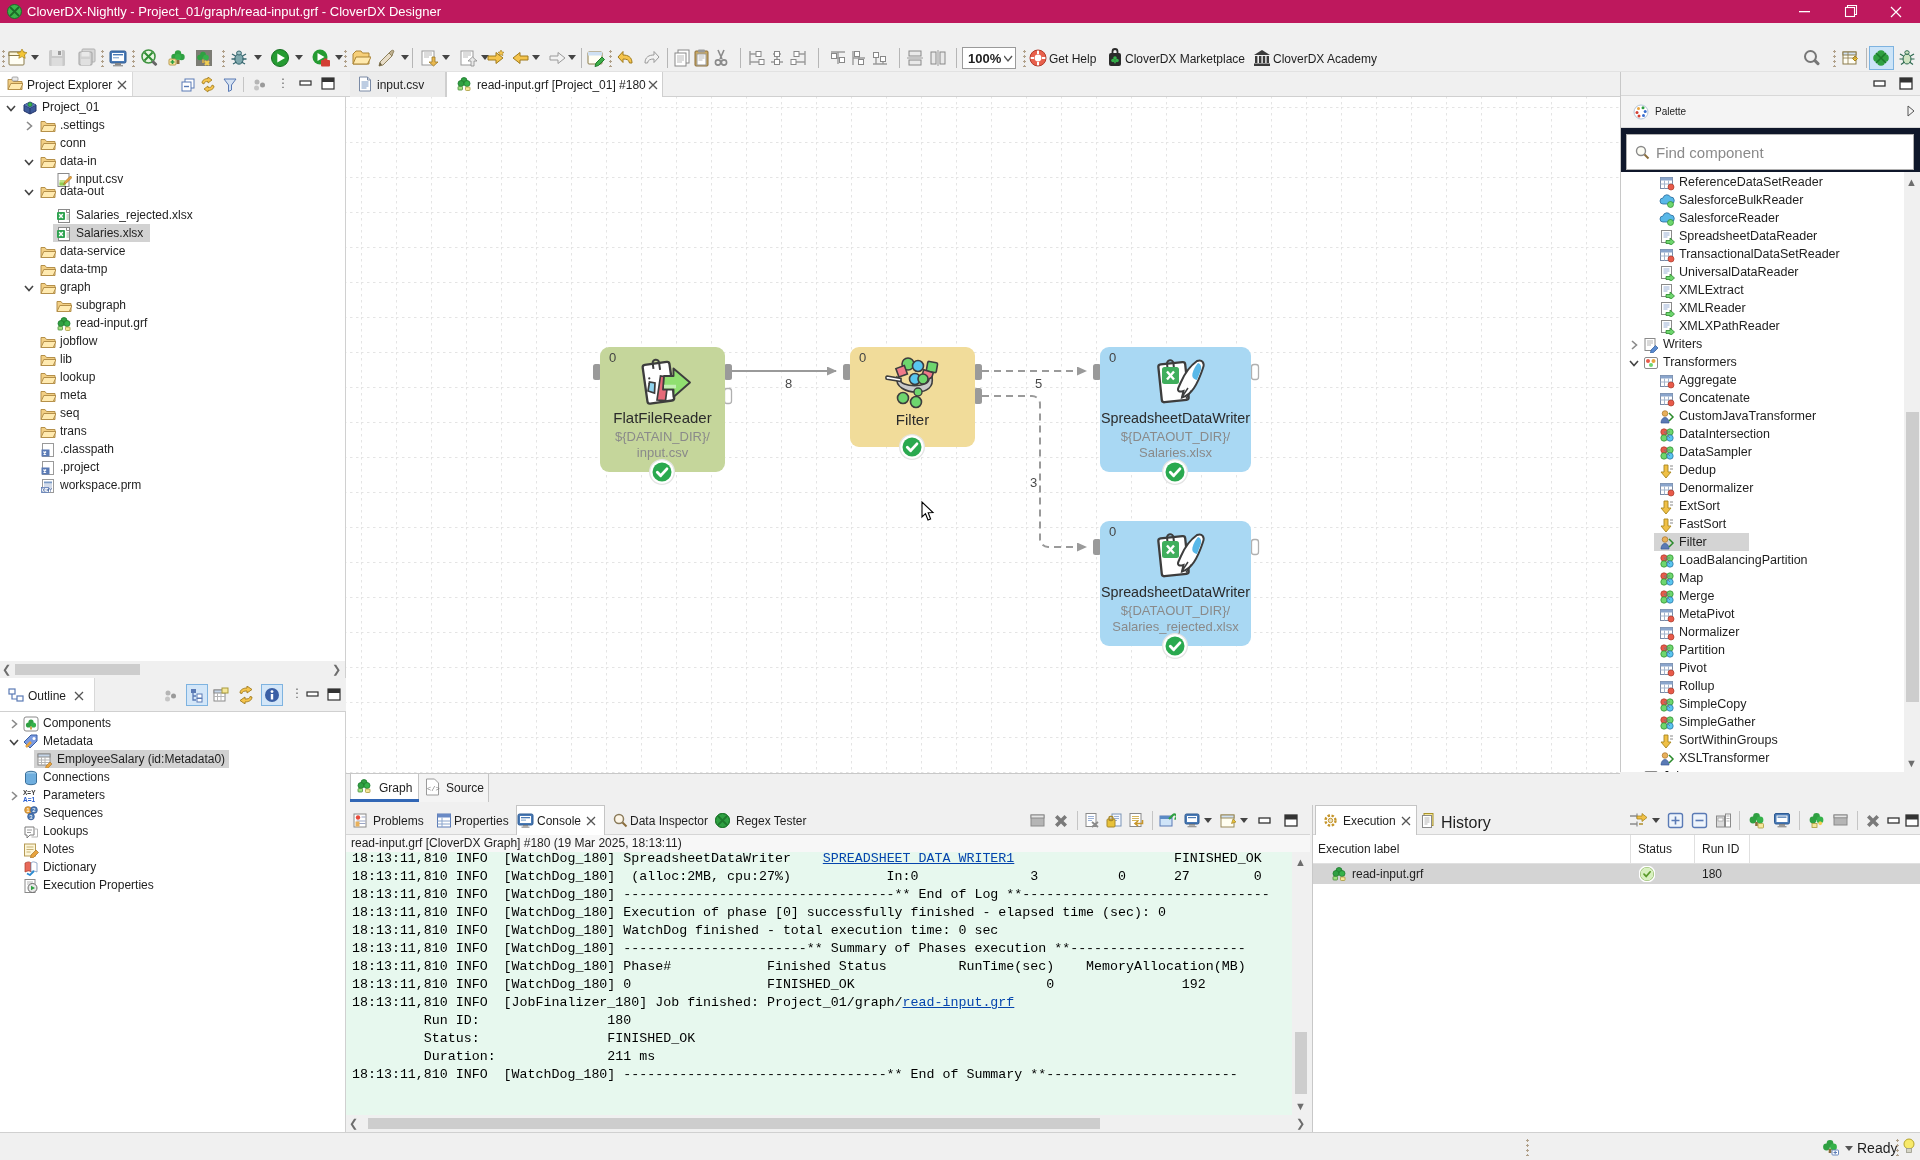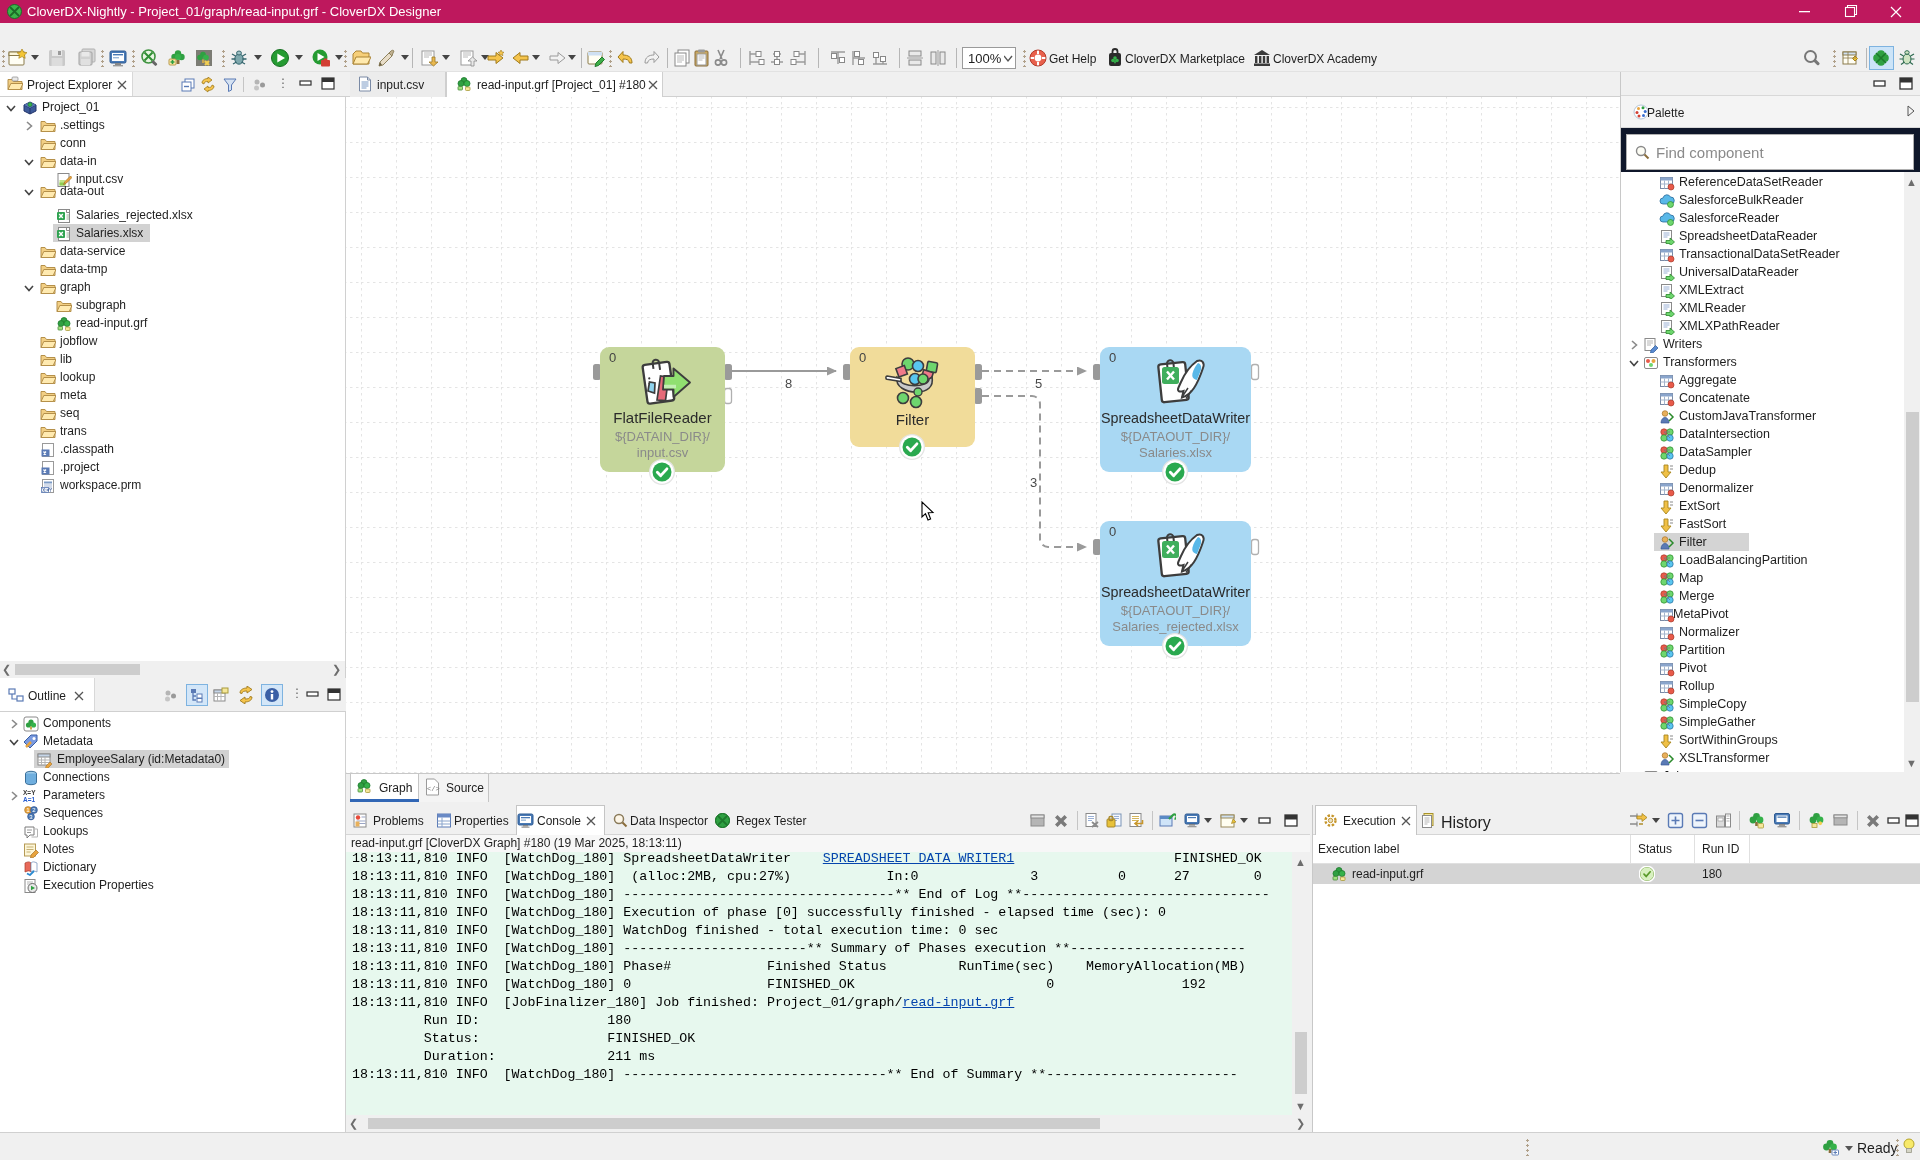--- a/index.html
+++ b/index.html
@@ -262,21 +262,21 @@
       <rect x="4" y="3" width="12" height="5" fill="#e9e9e9" stroke="#888"></rect>
       <rect x="4" y="12" width="12" height="5" fill="#e9e9e9" stroke="#888"></rect>
       <path d="M2 10 h16" stroke="#9a9a9a"></path>
     </svg>
  <svg class="tbi" style="left:928px" viewBox="0 0 20 20">
       <rect x="3" y="4" width="5" height="12" fill="#e9e9e9" stroke="#888"></rect>
       <rect x="12" y="4" width="5" height="12" fill="#e9e9e9" stroke="#888"></rect>
       <path d="M10 2 v16" stroke="#9a9a9a"></path>
     </svg>
  <div class="tbsep" style="left:956px"></div>
- <div class="abs" style="left:962px;top:3px;width:54px;height:22px;background:#fff;border:1px solid #9a9a9a;font-size:13px;">
+ <div class="abs" style="left:962px;top:3px;width:54px;height:22px;background:#fff;border:1px solid #9a9a9a;font-size:13px;font-weight:bold;">
       <span style="position:absolute;left:5px;top:3px">100%</span>
       <svg class="abs" style="right:2px;top:7px" width="9" height="8">
         <path d="M0 1 L4 6 L8 1" fill="none" stroke="#555" stroke-width="1.4"></path>
       </svg>
     </div>
  <div class="tbdots" style="left:1023px"></div>
  <svg class="tbi" style="left:1028px" viewBox="0 0 20 20">
       <circle cx="10" cy="10" r="8" fill="#e8604c"></circle>
       <circle cx="10" cy="10" r="3.4" fill="#fff"></circle>
       <path d="M10 2 v4 M10 14 v4 M2 10 h4 M14 10 h4" stroke="#fff" stroke-width="2"></path>
@@ -1178,21 +1178,21 @@
   <div class="abs" style="left:0;top:23px;width:300px;height:33px;background:#f4f4f4;border-bottom:1px solid #d8d8d8;border-top:1px solid #d8d8d8;">
     <svg class="abs" style="left:12px;top:8px" width="16" height="16" viewBox="0 0 16 16">
         <circle cx="8" cy="8" r="7" fill="#fff" stroke="#b5c5d8"></circle>
         <circle cx="5.5" cy="4.5" r="1.5" fill="#e8a33d"></circle>
         <circle cx="10" cy="3.8" r="1.5" fill="#2fa042"></circle>
         <circle cx="12.2" cy="7.5" r="1.5" fill="#3a6fd0"></circle>
         <circle cx="4" cy="8.5" r="1.5" fill="#d23f34"></circle>
         <circle cx="6" cy="12" r="1.5" fill="#d23f34"></circle>
         <circle cx="10.5" cy="11.5" r="1.5" fill="#3a6fd0"></circle>
       </svg>
-    <span class="abs" style="left:26px;top:10px;font-size:12px">Palette</span>
+    <span class="abs" style="left:34px;top:10px;font-size:10px">Palette</span>
     <svg class="abs" style="left:286px;top:9px" width="8" height="12">
         <path d="M1 1 L7 6 L1 11 z" fill="none" stroke="#555"></path>
       </svg>
   </div>
   <div class="abs" style="left:0;top:56px;width:300px;height:44px;background:#0f172a;">
     <div class="abs" style="left:5px;top:6px;width:288px;height:36px;background:#fff;border:1px solid #b0b0b0;">
       <svg class="abs" style="left:7px;top:9px" width="17" height="17" viewBox="0 0 17 17">
           <circle cx="7" cy="7" r="4.5" fill="#fdfdf5" stroke="#8a8a8a" stroke-width="1.4"></circle>
           <path d="M10.5 10.5 l4 4" stroke="#8a6d3b" stroke-width="2"></path>
         </svg>
@@ -1348,21 +1348,21 @@
   <div class="trow" style="top:414px;width:100%">
         <svg class="abs" style="left:38px;top:3px" width="16" height="16">
           <use href="#q3"></use>
         </svg>
         <span class="lbl" style="left:58px">Merge</span>
       </div>
   <div class="trow" style="top:432px;width:100%">
         <svg class="abs" style="left:38px;top:3px" width="16" height="16">
           <use href="#q2"></use>
         </svg>
-        <span class="lbl" style="left:52px">MetaPivot</span>
+        <span class="lbl" style="left:58px">MetaPivot</span>
       </div>
   <div class="trow" style="top:450px;width:100%">
         <svg class="abs" style="left:38px;top:3px" width="16" height="16">
           <use href="#q2"></use>
         </svg>
         <span class="lbl" style="left:58px">Normalizer</span>
       </div>
   <div class="trow" style="top:468px;width:100%">
         <svg class="abs" style="left:38px;top:3px" width="16" height="16">
           <use href="#q3"></use>

